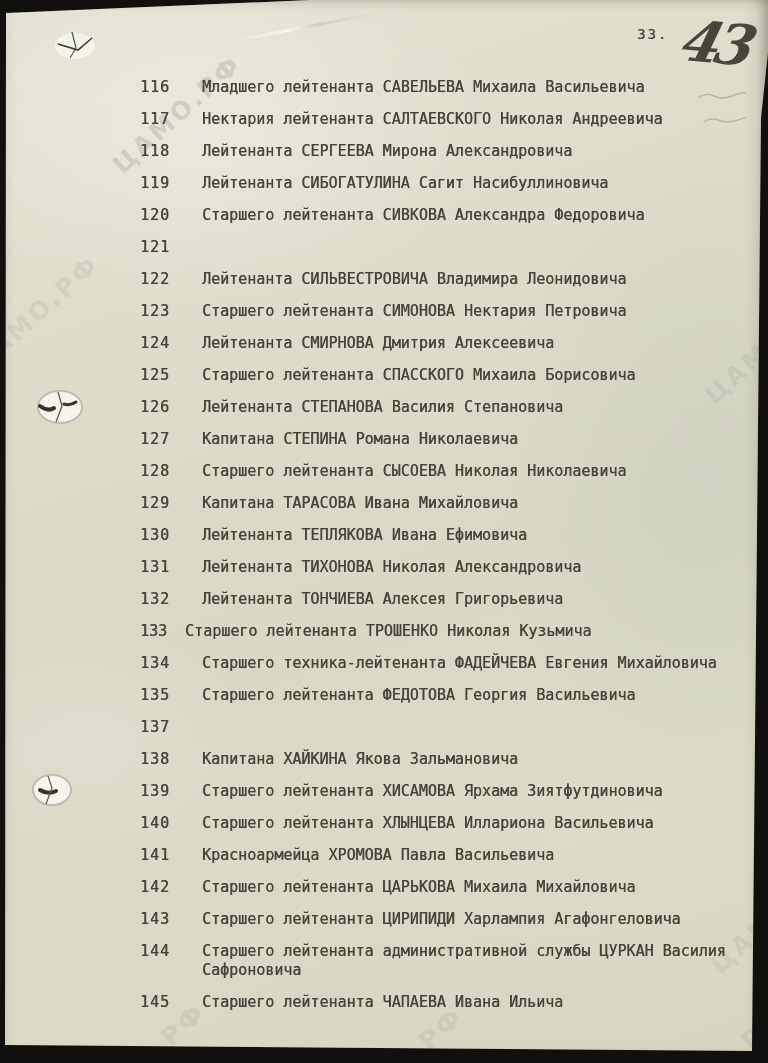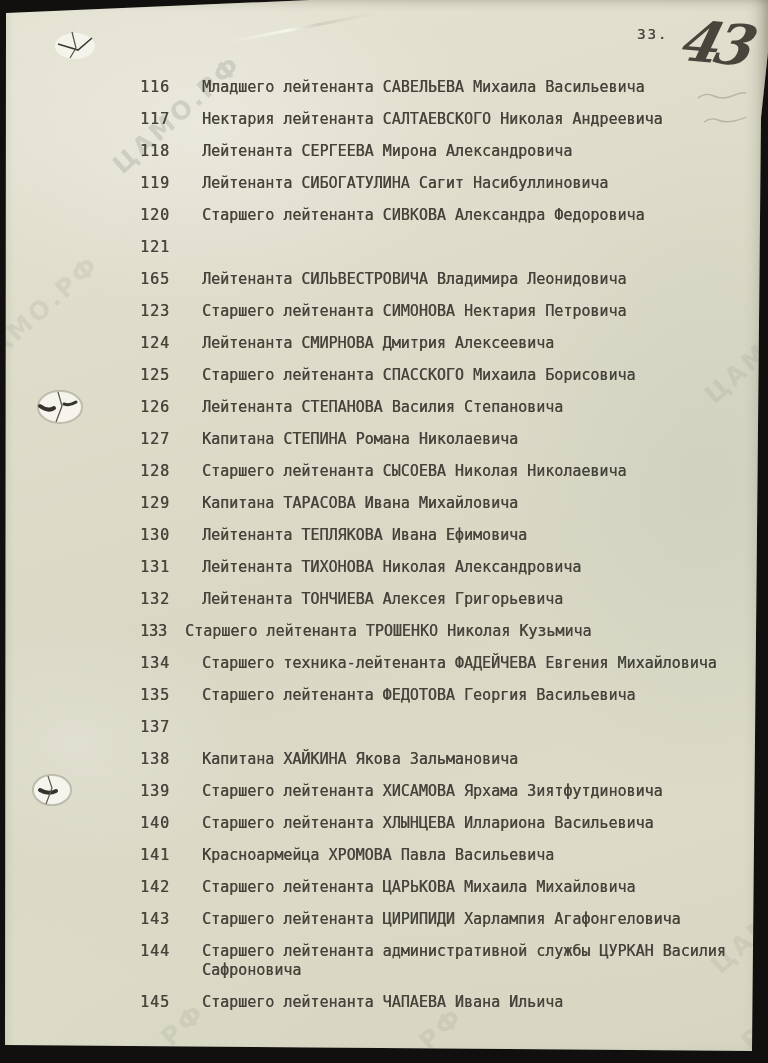--- a/index.html
+++ b/index.html
@@ -145,21 +145,21 @@
           <span class="txt">Лейтенанта СИБОГАТУЛИНА Сагит Насибуллиновича</span>
         </div>
         <div class="row">
           <span class="num">120</span>
           <span class="txt">Старшего лейтенанта СИВКОВА Александра Федоровича</span>
         </div>
         <div class="row">
           <span class="num">121</span>
         </div>
         <div class="row">
-          <span class="num">165</span>
+          <span class="num">122</span>
           <span class="txt">Лейтенанта СИЛЬВЕСТРОВИЧА Владимира Леонидовича</span>
         </div>
         <div class="row">
           <span class="num">123</span>
           <span class="txt">Старшего лейтенанта СИМОНОВА Нектария Петровича</span>
         </div>
         <div class="row">
           <span class="num">124</span>
           <span class="txt">Лейтенанта СМИРНОВА Дмитрия Алексеевича</span>
         </div>

